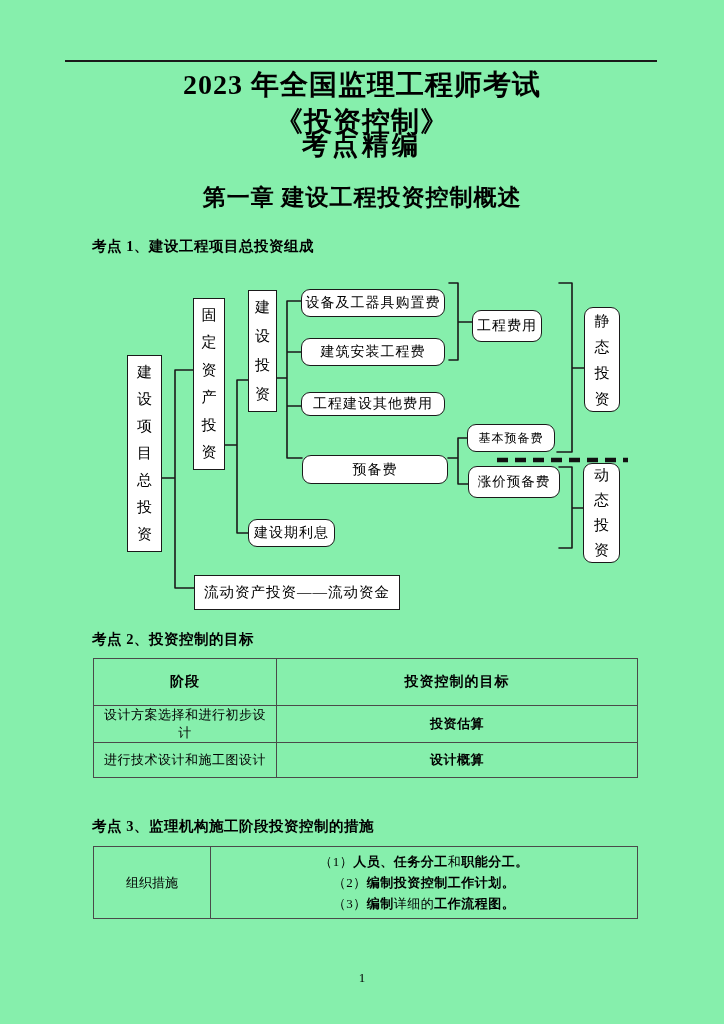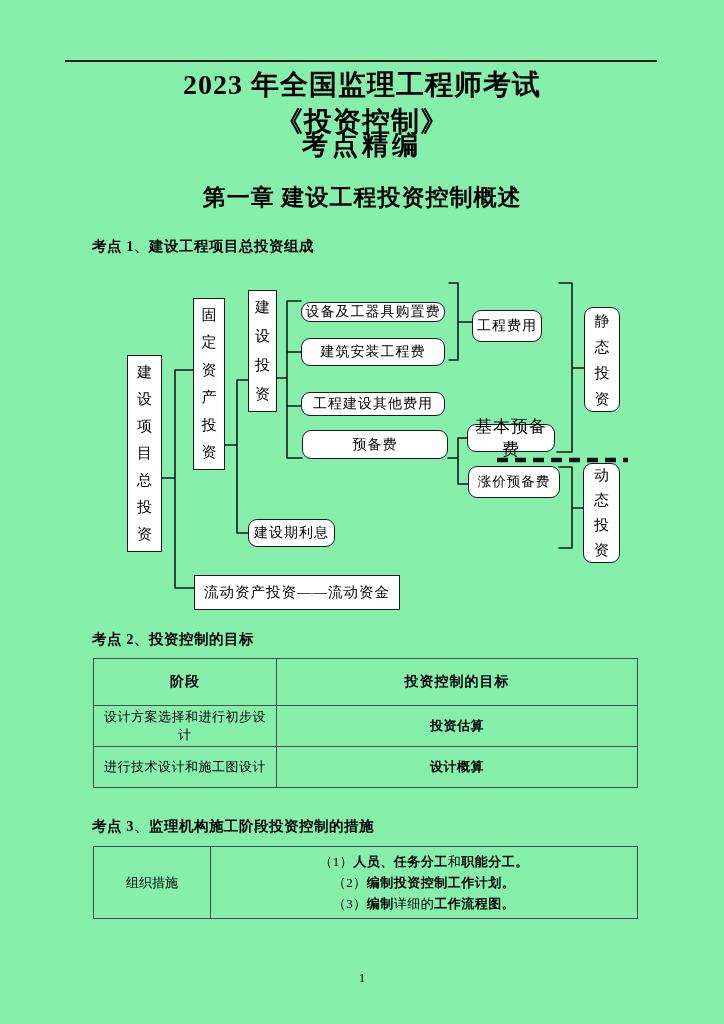--- a/index.html
+++ b/index.html
@@ -26,41 +26,41 @@
   .dbox{
     position:absolute;border:1.5px solid #1a1a1a;background:#fff;
     display:flex;align-items:center;justify-content:center;
     font-size:14px;letter-spacing:1px;text-align:center;box-sizing:border-box;
   }
   .rounded{border-radius:9px;}
   .vbox{white-space:pre-line;font-size:15px;letter-spacing:0;}
   #n-total  {left:127px;top:85px; width:35px; height:197px;line-height:27px;}
   #n-fixed  {left:193px;top:28px; width:32px; height:172px;line-height:27.5px;}
   #n-constr {left:248px;top:20px; width:29px; height:122px;line-height:29px;}
-  #n-sb     {left:301px;top:32px; width:144px;height:20px;}
+  #n-sb     {left:301px;top:19px; width:144px;height:28px;}
   #n-jz     {left:301px;top:68px; width:144px;height:28px;}
   #n-gc     {left:301px;top:122px;width:144px;height:24px;}
-  #n-yb     {left:302px;top:160px;width:146px;height:29px;}
+  #n-yb     {left:302px;top:185px;width:146px;height:29px;}
   #n-gcfy   {left:472px;top:40px; width:70px; height:32px;}
-  #n-jb     {left:467px;top:154px;width:88px; height:28px;font-size:17px;}
+  #n-jb     {left:467px;top:154px;width:88px; height:28px;font-size:12px;}
   #n-zj     {left:468px;top:196px;width:92px; height:32px;font-size:13.5px;}
   #n-static {left:584px;top:37px; width:36px; height:105px;line-height:26px;}
   #n-dynamic{left:583px;top:193px;width:37px; height:100px;line-height:25px;}
   #n-lx     {left:248px;top:249px;width:87px; height:28px;font-weight:normal;}
   #n-ld     {left:194px;top:305px;width:206px;height:35px;font-size:14.5px;}
   #diag-caption{left:421px;top:309px;font-size:14.5px;font-weight:bold;letter-spacing:0.5px;}
   
   table{border-collapse:collapse;table-layout:fixed;}
   td,th{border:1.4px solid #4a4a4a;font-size:13px;font-weight:normal;
         text-align:center;vertical-align:middle;padding:0 6px;box-sizing:border-box;}
   #table-goals{left:93px;top:658px;width:545px;}
   #table-goals th{font-size:14px;font-weight:bold;letter-spacing:1px;}
   #table-goals .col1{width:183px;}
   #table-goals tr.hdr{height:47px;}
-  #table-goals tr.r{height:41px;}
+  #table-goals tr.r{height:35px;}
   #table-goals td{letter-spacing:0.5px;}
   #table-measures{left:93px;top:846px;width:545px;}
   #table-measures .col1{width:117px;}
   #table-measures tr{height:64px;}
   #table-measures td.items-cell{text-align:center;padding:4px 8px;}
   .m-item{font-size:13px;line-height:21px;letter-spacing:0.5px;}
   .seg-b{font-weight:bold;}
   
   #page-num{left:0;top:970px;width:724px;text-align:center;font-size:13px;}
 </style>

